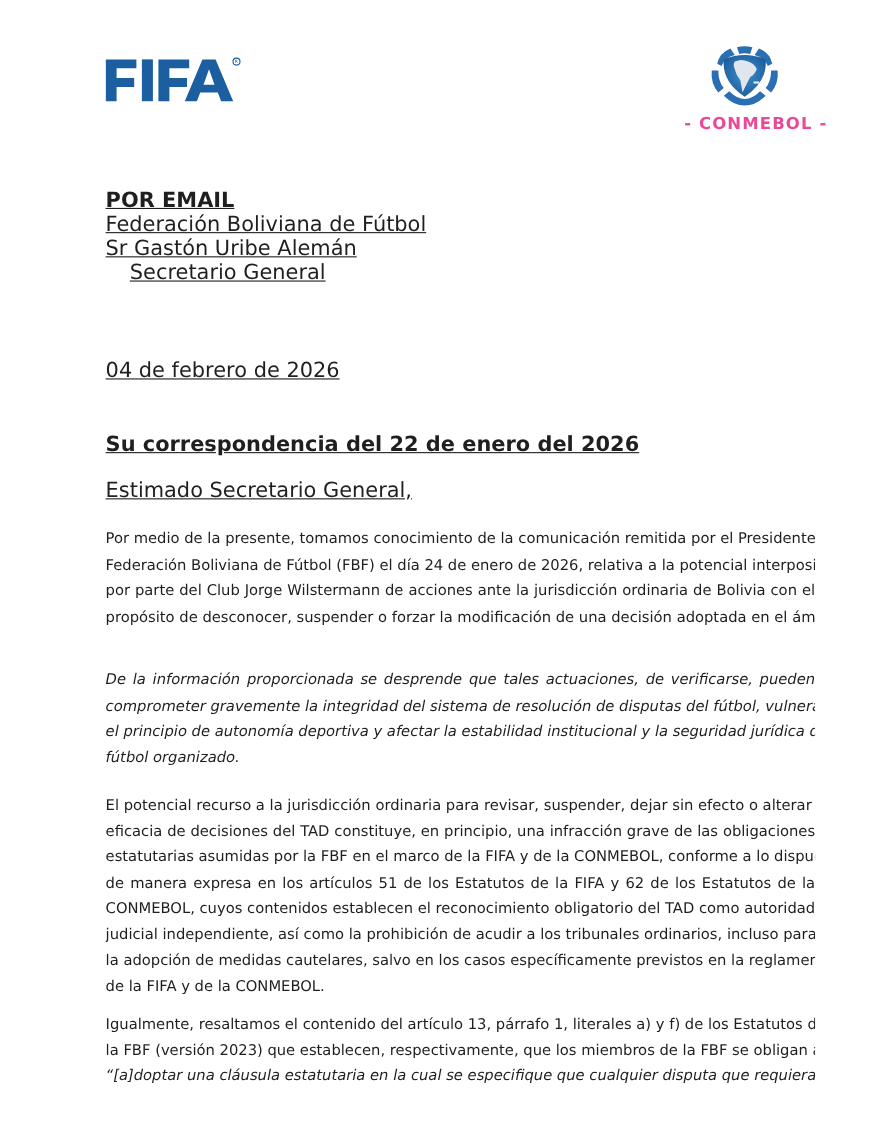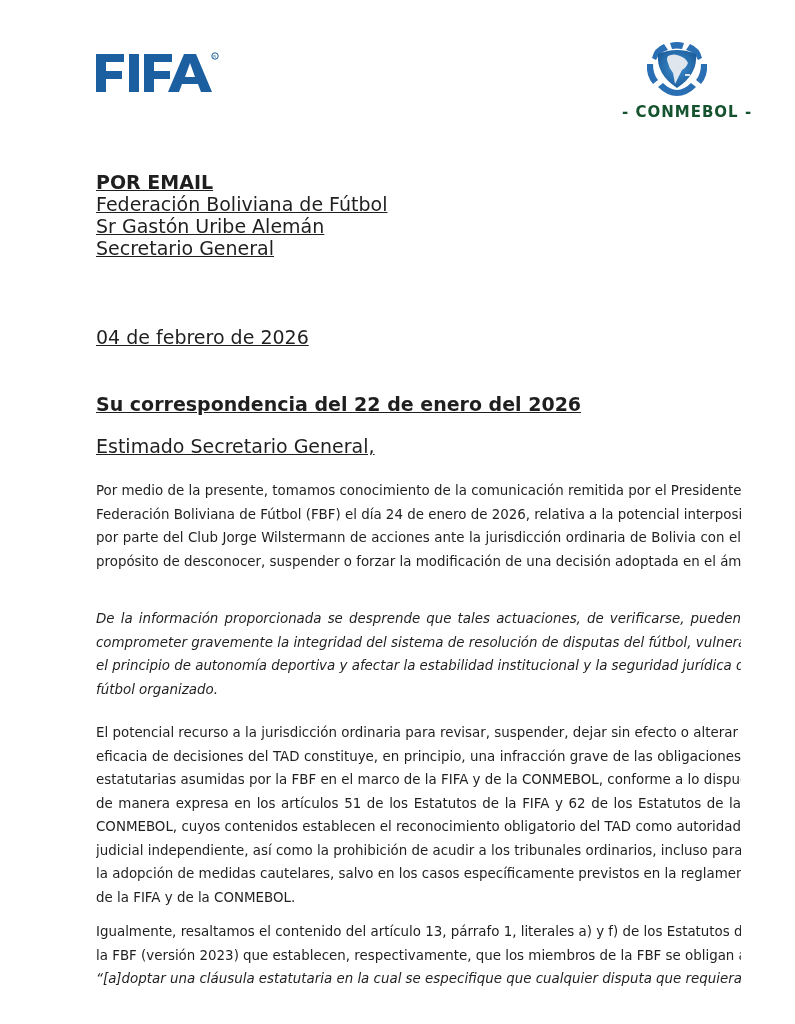--- a/index.html
+++ b/index.html
@@ -5,21 +5,21 @@
     html, body { margin: 0; padding: 0; background: #ffffff; }
     body { width: 795px; height: 1024px; overflow: hidden; position: relative;
       font-family: "DejaVu Sans", "Liberation Sans", sans-serif; color: #1f1f1f; }
     .page { position: absolute; left: 0; top: 0; width: 795px; height: 1024px; }
 
     .fifa-logo { position: absolute; left: 96px; top: 50px; width: 125px; height: 46px; }
     .conmebol-logo { position: absolute; left: 622px; top: 40px; width: 112px; height: 86px; }
     .conmebol-ball { position: absolute; left: 22px; top: 0; width: 66px; height: 58px; }
     .conmebol-text { position: absolute; left: 0; top: 63px; width: 112px; text-align: center;
       font-family: "DejaVu Sans", sans-serif; font-weight: bold; font-size: 15px; letter-spacing: 1px;
-      color: #14532d; white-space: nowrap; }
+      color: #ec4899; white-space: nowrap; }
 
     .text { position: absolute; left: 96px; font-size: 19px; line-height: 22px; white-space: nowrap; text-decoration: underline; }
     .bold { font-weight: bold; }
     .link { color: #3344aa; text-decoration: underline; }
 
     .para { position: absolute; left: 96px; width: 645px; font-size: 14px; line-height: 23.5px;
       text-align: justify; text-align-last: left; }
     .para .line { display: block; text-align: justify; text-align-last: justify; white-space: nowrap; overflow: hidden; }
     .para .line.last { text-align-last: left; }
     .italic { font-style: italic; }
@@ -65,21 +65,21 @@
 
       <path d="M24,16 Q30,13 36,16 Q42,18 44,23 Q42,28 38,30 Q36,34 34,38 Q32,42 31,44 Q30,38 29,33 Q25,28 24,23 Q22,19 24,16 Z" fill="#dfe6ee"></path>
       <rect x="41" y="34" width="5" height="2" fill="#dfe6ee"></rect>
     </svg>
     <div class="conmebol-text">- CONMEBOL -</div>
   </div>
 
   <div class="text bold" style="top:171px;">POR EMAIL</div>
   <div class="text" style="top:193px;">Federación Boliviana de Fútbol</div>
   <div class="text" style="top:215px;">Sr Gastón Uribe Alemán</div>
-  <div class="text" style="top:237px;">Secretario General</div>
+  <div class="text" style="top:237px;margin-left:22px;">Secretario General</div>
 
 
   <div class="text" style="top:326px;">04 de febrero de 2026</div>
 
   <div class="text bold" style="top:393px;">Su correspondencia del 22 de enero del 2026</div>
   <div class="text" style="top:435px;">Estimado Secretario General,</div>
 
   <div class="para" style="top:479px; font-size:13.4px;">
     <span class="line">Por medio de la presente, tomamos conocimiento de la comunicación remitida por el Presidente de la</span>
     <span class="line">Federación Boliviana de Fútbol (FBF) el día 24 de enero de 2026, relativa a la potencial interposición</span>

